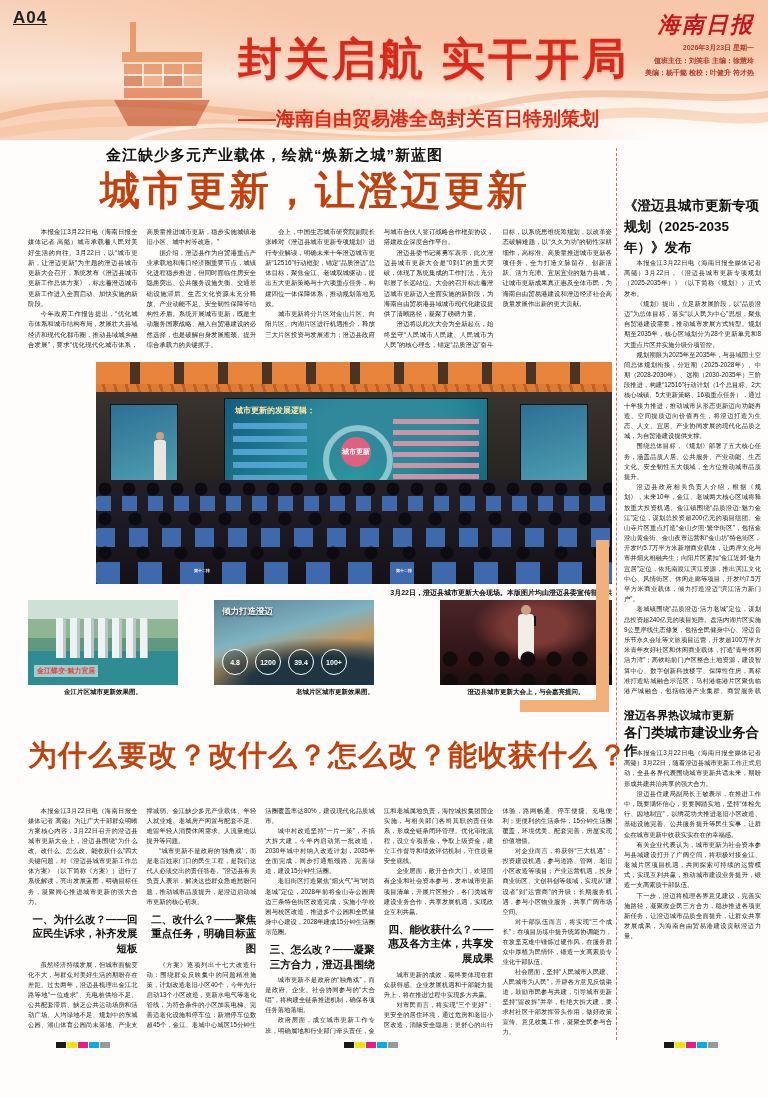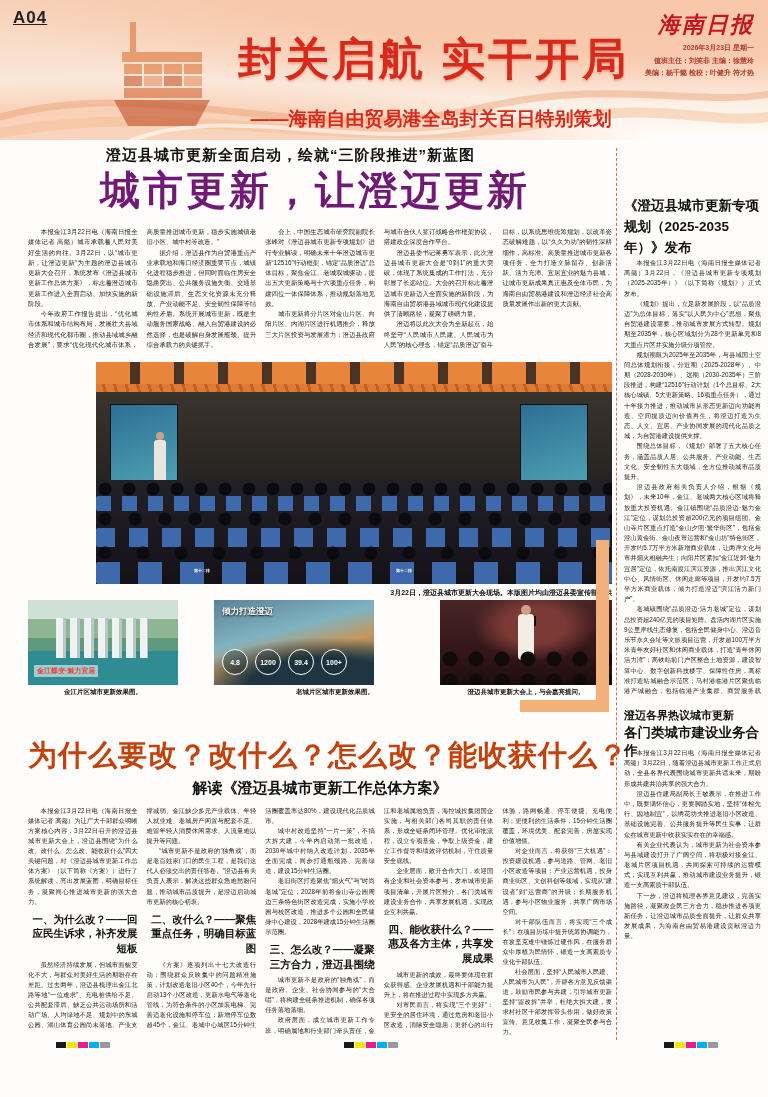--- a/index.html
+++ b/index.html
@@ -7,34 +7,34 @@
         font-family:"Liberation Sans","DejaVu Sans",sans-serif;color:#1c1c1c;}
   
   .banner{position:absolute;left:0;top:0;width:768px;height:140px;overflow:hidden;
     background:
       radial-gradient(120% 90% at 15% 110%, rgba(244,180,140,.55) 0 35%, transparent 60%),
       radial-gradient(140% 120% at 90% -10%, rgba(248,196,165,.8) 0 40%, transparent 70%),
       linear-gradient(180deg,#f7d3ba 0%,#f9dfcd 40%,#fcefe4 72%,#fffdfb 100%);}
   .page-num{position:absolute;left:13px;top:8px;font-size:17px;font-weight:700;color:#222;letter-spacing:1px;text-decoration:underline;}
   .banner-title{position:absolute;left:238px;top:30px;font-size:44px;font-weight:900;letter-spacing:3px;
     color:#d8291b;text-shadow:0 2px 2px rgba(180,40,10,.25);white-space:nowrap;}
-  .banner-sub{position:absolute;left:238px;top:106px;width:386px;text-align:center;font-size:19px;
+  .banner-sub{position:absolute;left:238px;top:106px;width:386px;text-align:left;font-size:19px;
     font-weight:800;color:#d8291b;white-space:nowrap;}
   .masthead-logo{position:absolute;right:14px;top:10px;font-family:"DejaVu Serif","Liberation Serif",serif;
     font-style:italic;font-weight:900;font-size:22px;color:#c4161c;letter-spacing:2px;}
   .masthead-meta{position:absolute;right:14px;top:42px;text-align:right;font-size:7px;line-height:1.8;
     color:#b23d2e;font-weight:700;}
   .swirl{position:absolute;left:0;top:0;}
   .ship{position:absolute;left:92px;top:14px;opacity:.85;}
   
   .para{margin:0;text-indent:2em;text-align:justify;}
   .cols p{break-inside:auto;}
   
   .kicker{position:absolute;left:106px;top:146px;font-size:15px;font-weight:800;color:#111;letter-spacing:1px;}
-  .headline{position:absolute;left:100px;top:163px;font-size:40px;font-weight:900;color:#701a75;letter-spacing:3px;white-space:nowrap;}
+  .headline{position:absolute;left:100px;top:163px;font-size:40px;font-weight:900;color:#c2410c;letter-spacing:3px;white-space:nowrap;}
   .lead-body{position:absolute;left:28px;top:227px;width:584px;height:134px;overflow:hidden;
     column-count:5;column-gap:9px;font-size:6.4px;line-height:1.6;color:#222;}
   
   .main-photo{position:absolute;left:96px;top:362px;width:516px;height:222px;overflow:hidden;background:#2a2623;}
   .ceiling{position:absolute;left:0;top:0;width:516px;height:30px;
     background:repeating-linear-gradient(90deg,#e8843c 0 34px,#4a3426 34px 44px),#e8843c;}
   .ceiling:after{content:"";position:absolute;left:0;top:22px;width:516px;height:10px;
     background:repeating-linear-gradient(75deg,#e07a32 0 8px,#c25f22 8px 11px);}
   .stage-wall{position:absolute;left:0;top:30px;width:516px;height:100px;background:linear-gradient(180deg,#3a342e,#24211f);}
   .screen{position:absolute;left:128px;top:36px;width:262px;height:96px;border:1px solid #111;
@@ -140,37 +140,44 @@
     <div class="banner-title">封关启航 实干开局</div>
     <div class="banner-sub">——海南自由贸易港全岛封关百日特别策划</div>
     <div class="masthead-logo">海南日报</div>
     <div class="masthead-meta">
       <div>2026年3月23日 星期一</div>
       <div>值班主任：刘笑非 主编：徐慧玲</div>
       <div>美编：杨千懿 检校：叶健升 符才热</div>
     </div>
   </div>
 
-  <div class="kicker">澄迈县城市更新全面启动，绘就“三阶段推进”新蓝图</div>
+  <div class="kicker">金江缺少多元产业载体，绘就“焕新之城”新蓝图</div>
   <div class="headline">城市更新，让澄迈更新</div>
   <div class="lead-body cols">
       <p class="para">本报金江3月22日电（海南日报全媒体记者 高懿）城市承载着人民对美好生活的向往。3月22日，以“城市更新，让澄迈更新”为主题的澄迈县城市更新大会召开，系统发布《澄迈县城市更新工作总体方案》，标志着澄迈城市更新工作进入全面启动、加快实施的新阶段。</p>
       <p class="para">今年政府工作报告提出，“优化城市体系和城市结构布局，发展壮大县域经济和现代化都市圈，推动县域城乡融合发展”，要求“优化现代化城市体系，高质量推进城市更新，稳步实施城镇老旧小区、城中村等改造。”</p>
       <p class="para">据介绍，澄迈县作为自贸港重点产业承载地和海口经济圈重要节点，城镇化进程稳步推进，但同时面临住房安全隐患突出、公共服务设施失衡、交通基础设施滞后、生态文化资源未充分释放、产业动能不足、安全韧性保障等结构性矛盾。系统开展城市更新，既是主动服务国家战略、融入自贸港建设的必然选择，也是破解自身发展瓶颈、提升综合承载力的关键抓手。</p>
       <p class="para">会上，中国生态城市研究院副院长张峰对《澄迈县城市更新专项规划》进行专业解读，明确未来十年澄迈城市更新“12516”行动框架，锚定“品质澄迈”总体目标，聚焦金江、老城双城驱动，提出五大更新策略与十六项重点任务，构建四位一体保障体系，推动规划落地见效。</p>
       <p class="para">城市更新将分片区对金山片区、向阳片区、内湖片区进行机遇推介，释放三大片区投资与发展潜力；澄迈县政府与城市合伙人签订战略合作框架协议，搭建政企深度合作平台。</p>
       <p class="para">澄迈县委书记蒋勇军表示，此次澄迈县城市更新大会是“0到1”的重大突破，体现了系统集成的工作打法，充分彰显了长远站位。大会的召开标志着澄迈城市更新迈入全面实施的新阶段，为海南自由贸易港县域城市现代化建设提供了清晰路径，凝聚了磅礴力量。</p>
       <p class="para">澄迈将以此次大会为全新起点，始终坚守“人民城市人民建、人民城市为人民”的核心理念，锚定“品质澄迈”奋斗目标，以系统思维统筹规划，以改革姿态破解难题，以“久久为功”的韧性深耕细作，高标准、高质量推进城市更新各项任务，全力打造文脉留存、创新活跃、活力充沛、宜居宜业的魅力县城，让城市更新成果真正惠及全体市民，为海南自由贸易港建设和澄迈经济社会高质量发展作出新的更大贡献。</p>
     </div>
 
   <div class="main-photo">
     <div class="ceiling"></div>
     <div class="stage-wall"></div>
     <div class="side-screen" style="left:14px;"></div>
     <div class="side-screen" style="right:24px;"></div>
+    <div class="screen">
+      <div class="screen-title">城市更新的发展逻辑：</div>
+      <div class="screen-list-l"></div>
+      <div class="diagram-ring"></div>
+      <div class="diagram-core">城市更新</div>
+      <div class="screen-list-r"></div>
+    </div>
     <div class="speaker"></div>
     <div class="audience">
       <div class="head-row" style="top:0;"></div>
       <div class="chair-row" style="top:16px;"></div>
       <div class="head-row" style="top:30px;background-size:30px 22px;"></div>
       <div class="chair-row" style="top:48px;height:19px;background:repeating-linear-gradient(90deg,rgba(64,110,180,.95) 0 19px,rgba(0,0,0,0) 19px 33px);"></div>
       <div class="head-row" style="top:64px;background-size:38px 26px;"></div>
       <div class="chair-row" style="top:82px;height:22px;background:repeating-linear-gradient(90deg,rgba(64,110,180,.95) 0 24px,rgba(0,0,0,0) 24px 42px);"></div>
       <div class="chair-label" style="left:98px;top:88px;">第十二排</div>
       <div class="chair-label" style="left:300px;top:88px;">第十二排</div>
@@ -199,21 +206,20 @@
     <div class="woman"></div>
     <div class="mic"></div>
     <div class="crowd"></div>
   </div>
   <div class="strip-cap" style="left:440px;width:172px;">澄迈县城市更新大会上，与会嘉宾提问。</div>
 
   <div class="bracket-v"></div>
   <div class="bracket-h"></div>
 
   <div class="exp-headline">为什么要改？改什么？怎么改？能收获什么？</div>
-  <div class="exp-sub">解读《澄迈县城市更新工作总体方案》</div>
   <div class="exp-body cols" id="explainer-cols">
     <p class="para">本报金江3月22日电（海南日报全媒体记者 高懿）为让广大干部群众明晰方案核心内容，3月22日召开的澄迈县城市更新大会上，澄迈县围绕“为什么改、改什么、怎么改、能收获什么”四大关键问题，对《澄迈县城市更新工作总体方案》（以下简称《方案》）进行了系统解读，亮出发展蓝图，明确目标任务，凝聚同心推进城市更新的强大合力。</p>
   <div class="sec-head">一、为什么改？——回应民生诉求，补齐发展短板</div>
       <p class="para">虽然经济持续发展，但城市面貌变化不大，与群众对美好生活的期盼存在差距。过去两年，澄迈县梳理出金江北路等地“一位难求”、充电桩供给不足、公共配套滞后、缺乏公共运动场所和活动广场、人均绿地不足、规划中的东城公园、湖山体育公园尚未落地、产业支撑减弱、金江缺少多元产业载体、年轻人就业难、老城房产闲置与配套不足、难留年轻人消费休闲需求、人流量难以提升等问题。</p>
       <p class="para">“城市更新不是政府的‘独角戏’，而是老百姓家门口的民生工程，是我们这代人必须交出的责任答卷。”澄迈县有关负责人表示，解决这些群众急难愁盼问题，推动城市品质提升，是澄迈启动城市更新的核心初衷。</p>
       <div class="sec-head">二、改什么？——聚焦重点任务，明确目标蓝图</div>
       <p class="para">《方案》逐项列出十七大改造行动：围绕群众反映集中的问题精准施策，计划改造老旧小区40个，今年先行启动13个小区改造，更新水电气等老化管线，为符合条件的小区加装电梯、完善适老化设施和停车位；新增停车位数超45个，金江、老城中心城区15分钟生活圈覆盖率达80%，建设现代化品质城市。</p>
       <p class="para">城中村改造坚持“一片一策”，不搞大拆大建，今年内启动第一批改造，2030年城中村纳入改造计划，2035年全面完成，同步打通瓶颈路、完善绿道，建设15分钟生活圈。</p>
       <p class="para">老旧街区打造聚焦“烟火气”与“时尚老城”定位，2028年前将金山寺公园周边三条特色街区改造完成，实施小学校园与校区改造，推进多个公园和全民健身中心建设，2028年建成15分钟生活圈示范圈。</p>
       <div class="sec-head">三、怎么改？——凝聚三方合力，澄迈县围绕</div>

